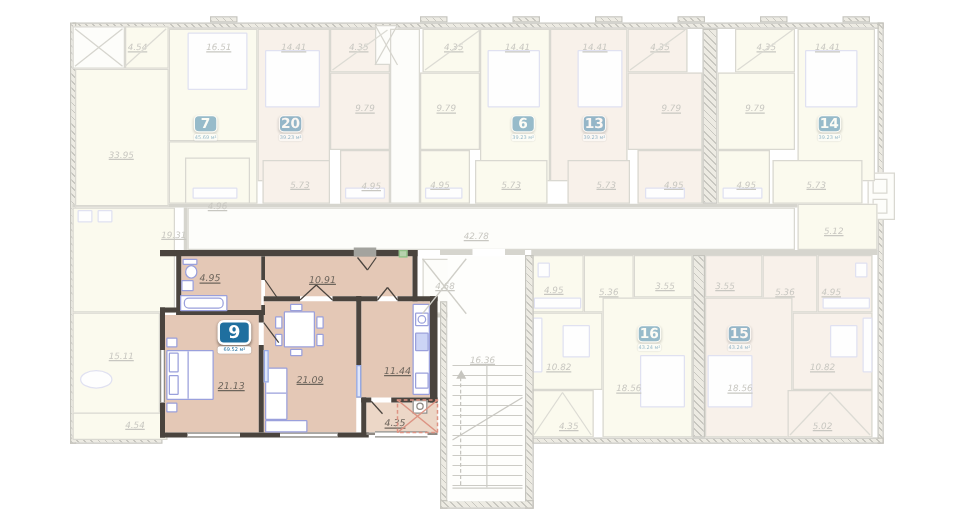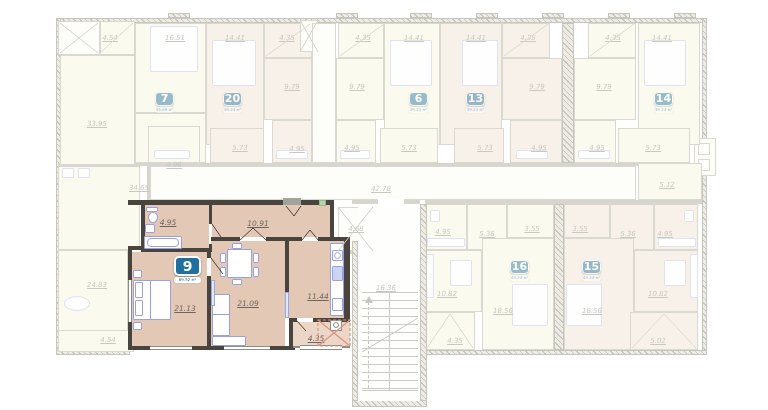--- a/index.html
+++ b/index.html
@@ -357,17 +357,17 @@
   <span class="lbl" style="left:580px;top:225px">3.55</span>
   <span class="lbl" style="left:628px;top:230px">5.36</span>
   <span class="lbl" style="left:665px;top:230px">4.95</span>
   <span class="lbl" style="left:592px;top:307px">18.56</span>
   <span class="lbl" style="left:658px;top:290px">10.82</span>
   <span class="lbl" style="left:658px;top:337px">5.02</span>
 
   <span class="lbl" style="left:381px;top:185px">42.78</span>
   <span class="lbl" style="left:386px;top:284px">16.36</span>
   <span class="lbl" style="left:356px;top:225px">4.68</span>
-  <span class="lbl" style="left:139px;top:184px">34.65</span>
-  <span class="lbl" style="left:97px;top:281px">24.83</span>
+  <span class="lbl" style="left:139px;top:184px">19.31</span>
+  <span class="lbl" style="left:97px;top:281px">15.11</span>
   <span class="lbl" style="left:108px;top:336px">4.54</span>
 
 </div>
 
 </body></html>

